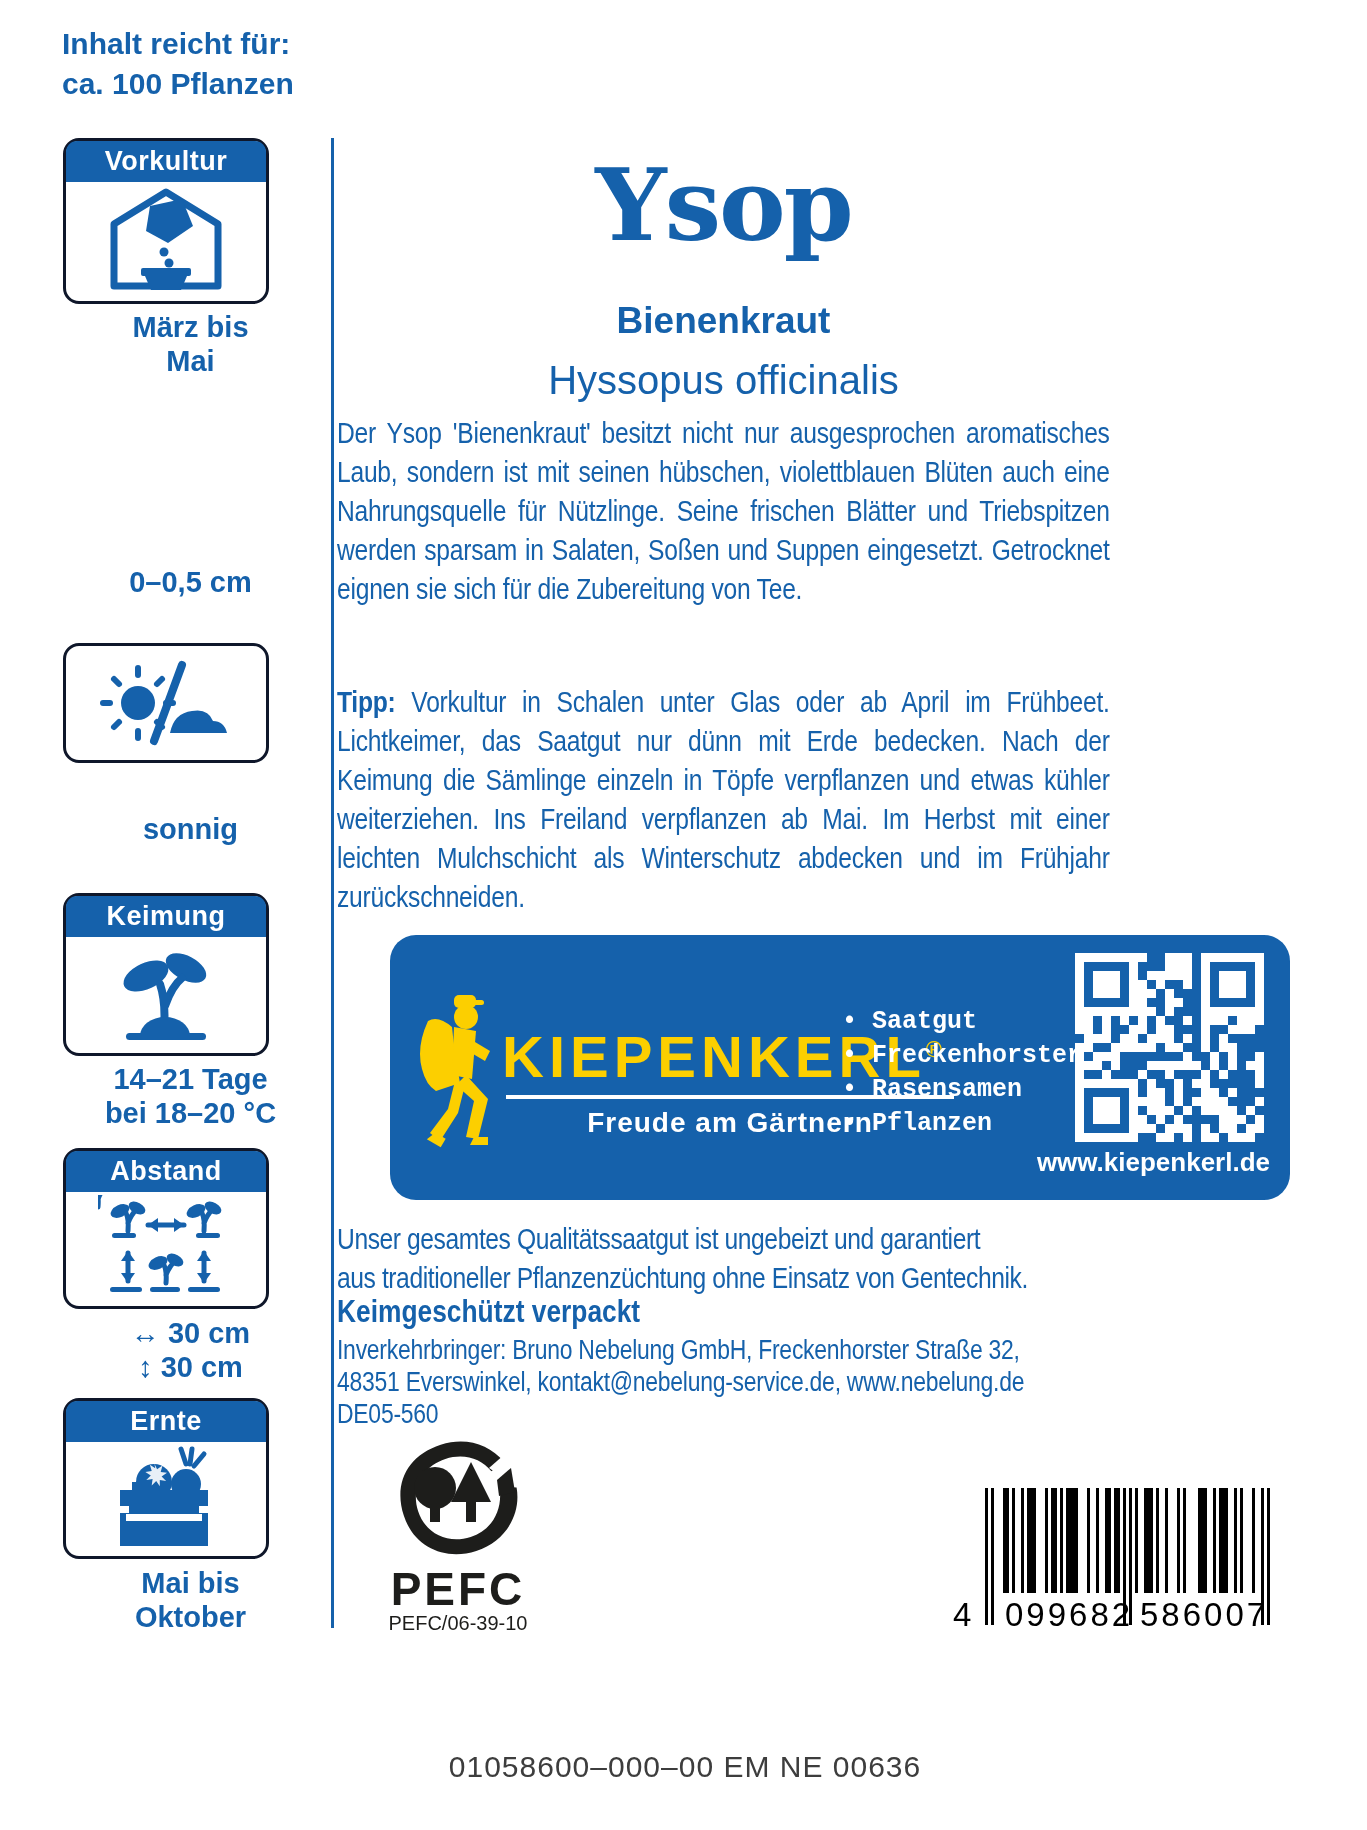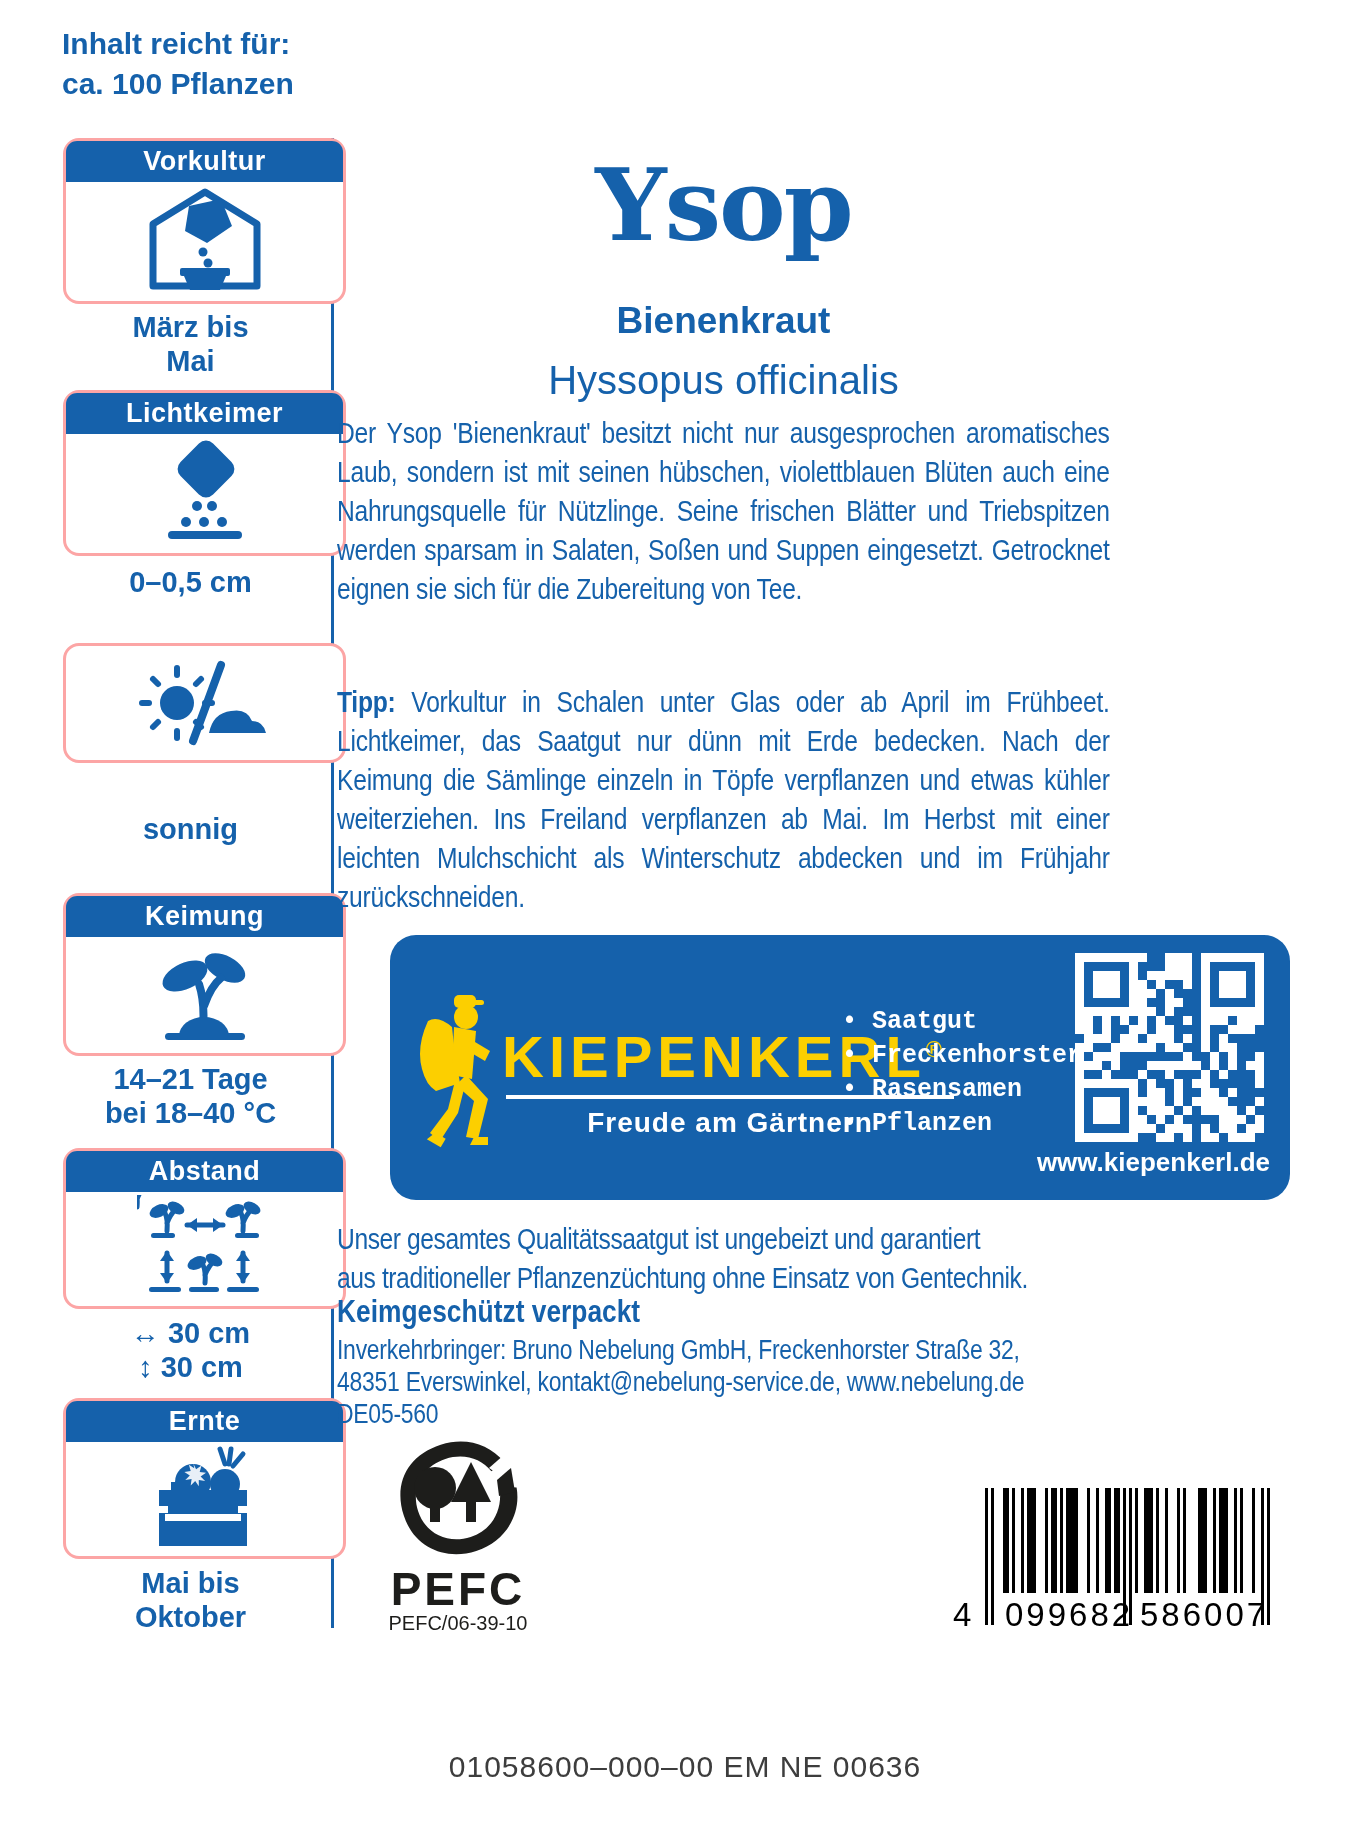--- a/index.html
+++ b/index.html
@@ -4,21 +4,21 @@
 <style>
   html,body{margin:0;padding:0;background:#e8e8e8;}
   #page{position:relative;width:1367px;height:1830px;background:#ffffff;overflow:hidden;
         font-family:"Liberation Sans",sans-serif;color:#1561ab;margin:0 auto;}
   .abs{position:absolute;}
   
   .cond{transform:scaleX(0.85);transform-origin:0 0;}
   
   #note{left:62px;top:24px;width:360px;font-size:30px;line-height:40px;font-weight:bold;white-space:pre-line;}
   
-  .infobox{left:63px;width:283px;border:3px solid #fca5a5;border-radius:16px;background:#fff;box-sizing:border-box;}
+  .infobox{left:63px;width:206px;border:3px solid #0f172a;border-radius:16px;background:#fff;box-sizing:border-box;}
   .infobox-h{background:#1561ab;color:#fff;font-weight:bold;font-size:27px;text-align:center;
              height:41px;line-height:41px;border-radius:11px 11px 0 0;letter-spacing:.5px;}
   .infobox-b{display:flex;align-items:center;justify-content:center;}
   .cap{left:63px;width:255px;text-align:center;font-size:29px;line-height:34px;white-space:pre-line;font-weight:bold;}
   
   #divider{left:331px;top:138px;width:3px;height:1490px;background:#1561ab;}
   
   #title{left:337px;top:150px;width:773px;text-align:center;font-family:"DejaVu Serif",serif;
          font-weight:bold;font-size:100px;line-height:110px;letter-spacing:-2px;}
   #subtitle{left:337px;top:300px;width:773px;text-align:center;font-weight:bold;font-size:37px;}
@@ -74,36 +74,20 @@
             <circle class="fl" cx="64" cy="77" r="4.5"></circle>
           <rect class="fl" x="36" y="82" width="50" height="8" rx="2"></rect>
           <path class="fl" d="M40 90 h42 l-6 14 h-30 Z"></path>
         </svg>
       </span>
     </div>
   </div>
   <div class="abs cap" style="top:310px">März bis
 Mai</div>
 
-  <div class="abs infobox" style="top:390px">
-    <div class="infobox-h">Lichtkeimer</div>
-    <div class="infobox-b" style="height:119px">
-      <span>
-        <svg width="122" height="104" viewBox="0 0 122 104">
-          <rect class="fl" x="39" y="6" width="46" height="46" rx="10" transform="rotate(45 62 29)"></rect>
-          <circle class="fl" cx="53" cy="66" r="5"></circle>
-            <circle class="fl" cx="68" cy="66" r="5"></circle>
-          <circle class="fl" cx="42" cy="82" r="5"></circle>
-            <circle class="fl" cx="60" cy="82" r="5"></circle>
-            <circle class="fl" cx="78" cy="82" r="5"></circle>
-          <rect class="fl" x="24" y="91" width="74" height="8" rx="4"></rect>
-        </svg>
-      </span>
-    </div>
-  </div>
   <div class="abs cap" style="top:565px">0–0,5 cm</div>
 
   <div class="abs infobox" style="top:643px">
     <div class="infobox-b" style="height:114px">
       <span>
         <svg width="140" height="96" viewBox="0 0 140 96">
           <circle class="fl" cx="42" cy="50" r="17"></circle>
           <g class="st" stroke-width="6">
             <line x1="42" y1="22" x2="42" y2="15"></line>
               <line x1="42" y1="78" x2="42" y2="85"></line>
@@ -130,21 +114,21 @@
           <ellipse class="fl" cx="42" cy="36" rx="24" ry="13" transform="rotate(-25 42 36)"></ellipse>
           <ellipse class="fl" cx="82" cy="28" rx="22" ry="12" transform="rotate(28 82 28)"></ellipse>
           <path class="st" stroke-width="8" d="M60 88 Q62 62 56 44 M61 66 Q68 46 78 38"></path>
           <path class="fl" d="M36 96 a25 19 0 0 1 50 0 Z"></path>
           <rect class="fl" x="22" y="93" width="80" height="7" rx="3.5"></rect>
         </svg>
       </span>
     </div>
   </div>
   <div class="abs cap" style="top:1062px">14–21 Tage
-bei 18–40 °C</div>
+bei 18–20 °C</div>
 
   <div class="abs infobox" style="top:1148px">
     <div class="infobox-h">Abstand</div>
     <div class="infobox-b" style="height:114px">
       <span>
         <svg width="136" height="104" viewBox="0 0 136 104">
           <g id="sdl">
             <ellipse class="fl" cx="-8" cy="-8" rx="10" ry="6" transform="rotate(-25 -8 -8)"></ellipse>
             <ellipse class="fl" cx="9" cy="-11" rx="9" ry="5.5" transform="rotate(28 9 -11)"></ellipse>
             <path class="st" stroke-width="5" d="M0 12 Q1 0 -2 -6 M0 4 Q3 -4 8 -9"></path>

